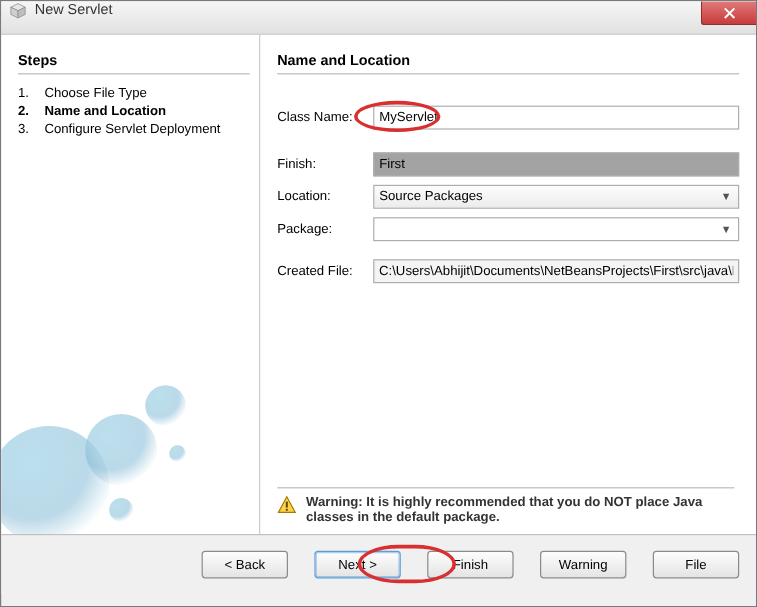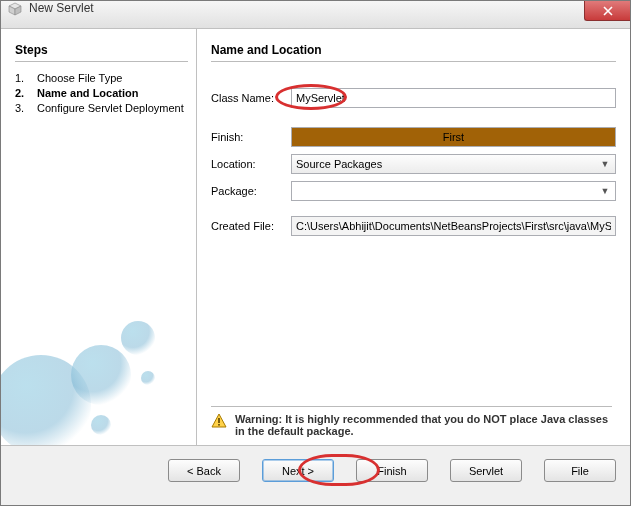--- a/index.html
+++ b/index.html
@@ -4,21 +4,21 @@
 <style>
   * { box-sizing: border-box; }
   html, body { margin:0; padding:0; font-family: "Segoe UI", Tahoma, sans-serif; font-size:11px; }
   body { background:#fff; }
   .window { width:631px; height:506px; border:1px solid #7a7a7a; background:#f0f0f0; position:relative; overflow:hidden; }
   .titlebar { height:28px; background:linear-gradient(to bottom,#f6f6f6,#e1e1e1); border-bottom:1px solid #c0c0c0; display:flex; align-items:flex-start; padding:0 0 0 6px; position:relative;}
   .titlebar .cube { width:16px; height:16px; margin-right:6px; display:flex; align-items:center; justify-content:center;}
   .titlebar .title { color:#333; font-size:12px; }
   .close-btn { position:absolute; right:0; top:0; width:46px; height:20px; background:linear-gradient(to bottom,#e07a7a,#c83b3b); border:1px solid #8a3030; border-top:none; border-right:none; border-bottom-left-radius:3px; display:flex; align-items:center; justify-content:center; color:#fff; font-size:12px; cursor:pointer;}
   .content { display:flex; height:416px; }
-  .left { width:196px; padding:14px 8px 8px 14px; background:#fff; border-right:1px solid #c0c0c0; position:relative; overflow:hidden;}
+  .left { width:216px; padding:14px 8px 8px 14px; background:#fff; border-right:1px solid #c0c0c0; position:relative; overflow:hidden;}
   .left h3 { margin:0 0 10px 0; font-size:12px; font-weight:bold; border-bottom:1px solid #bbb; padding-bottom:4px;}
   .steps-list { list-style:none; margin:0; padding:0; }
   .steps-list li { margin:3px 0; display:flex; gap:10px; font-size:11px;}
   .steps-list li .num { width:12px; }
   .steps-list li.active { font-weight:bold; }
   .bubbles { position:absolute; bottom:-20px; left:-20px; width:220px; height:180px; pointer-events:none;}
   .bub { position:absolute; border-radius:50%; background:radial-gradient(circle at 35% 30%, rgba(180,220,235,0.9), rgba(120,180,210,0.5) 50%, rgba(120,180,210,0) 75%); }
   .right { flex:1; padding:14px 14px 8px 14px; background:#fff; position:relative; }
   .right h3 { margin:0 0 14px 0; font-size:12px; font-weight:bold; border-bottom:1px solid #bbb; padding-bottom:4px;}
   .form-row { display:flex; align-items:center; margin-bottom:7px; }
@@ -89,21 +89,21 @@
       <div class="form-row" style="position:relative;margin-top:26px;">
         <div class="lbl">Class Name:</div>
         <div class="fld"><input class="txt" type="text" value="MyServlet" style=""></div>
         <div class="highlight-oval" style="left:64px; top:-4px; width:72px; height:26px;"></div>
       </div>
 
       <div style="height:12px;"></div>
 
       <div class="form-row">
         <div class="lbl">Finish:</div>
-        <div class="fld"><input class="txt" type="text" readonly="" style="background: #a16207; text-align: center;" value="First"></div>
+        <div class="fld"><input class="txt" type="text" readonly="" style="background: #a3a3a3;" value="First"></div>
       </div>
 
       <div class="form-row">
         <div class="lbl">Location:</div>
         <div class="fld">
           <div class="selectish">
             <span>Source Packages</span>
             <span class="combo-btn">▼</span>
           </div>
         </div>
@@ -137,18 +137,18 @@
         <span>Warning: It is highly recommended that you do NOT place Java classes in the default package.</span>
       </div>
     </div>
 
   </div>
 
   <div class="buttonbar">
     <button class="win">&lt; Back</button>
     <button class="win default">Next &gt;</button>
     <button class="win">Finish</button>
-    <button class="win">Servlet</button>
+    <button class="win">Warning</button>
     <button class="win">File</button>
     <div class="btn-highlight" style="right:250px; top:8px; width:82px; height:32px;"></div>
   </div>
 
 </div>
 
 </body></html>

